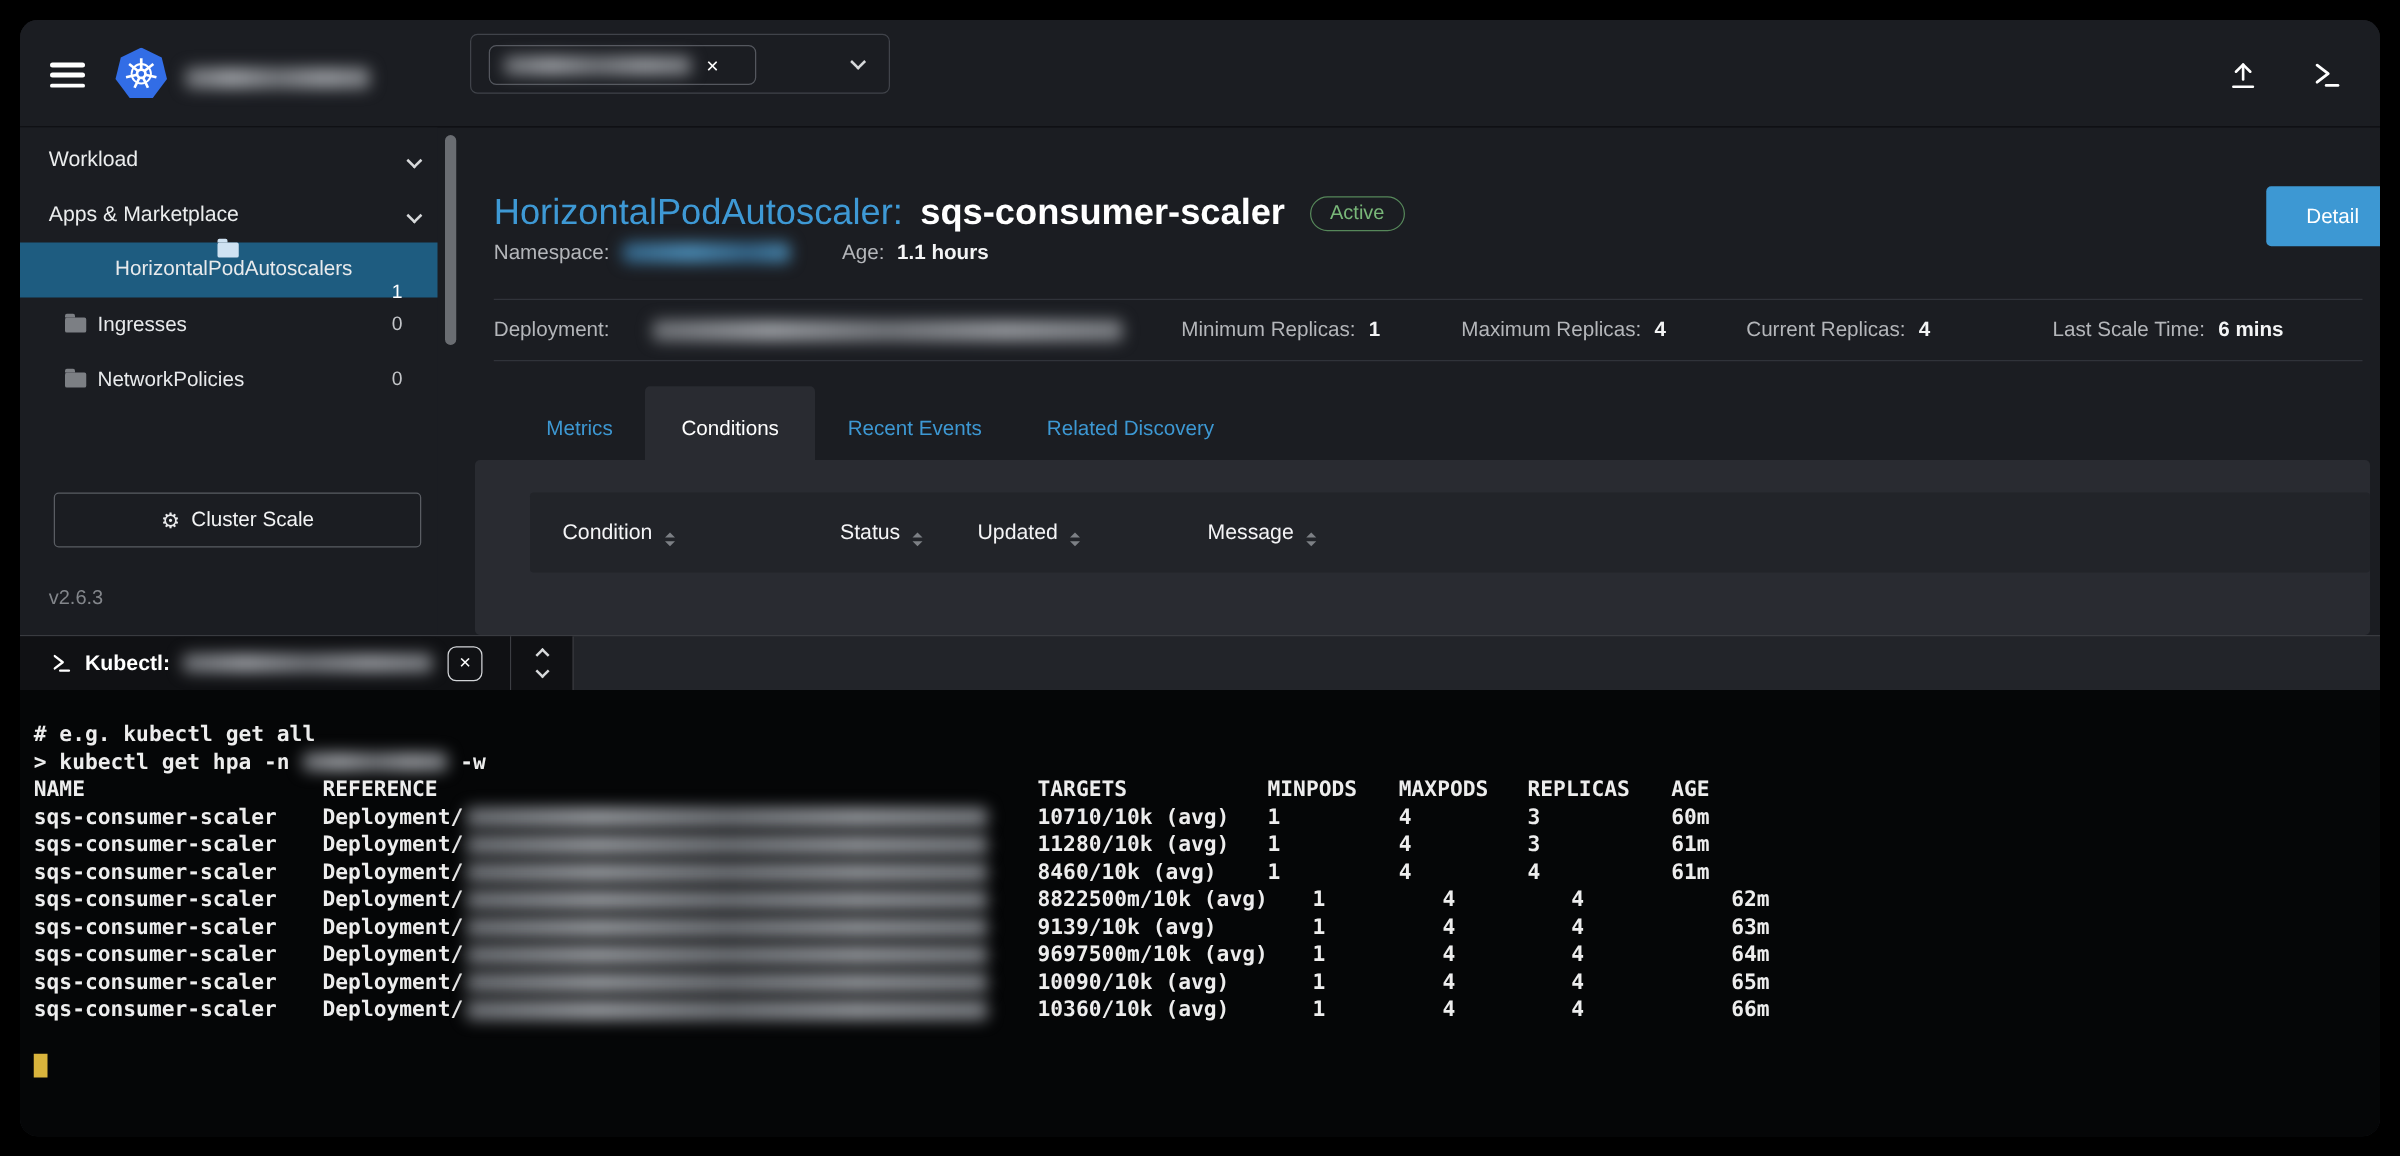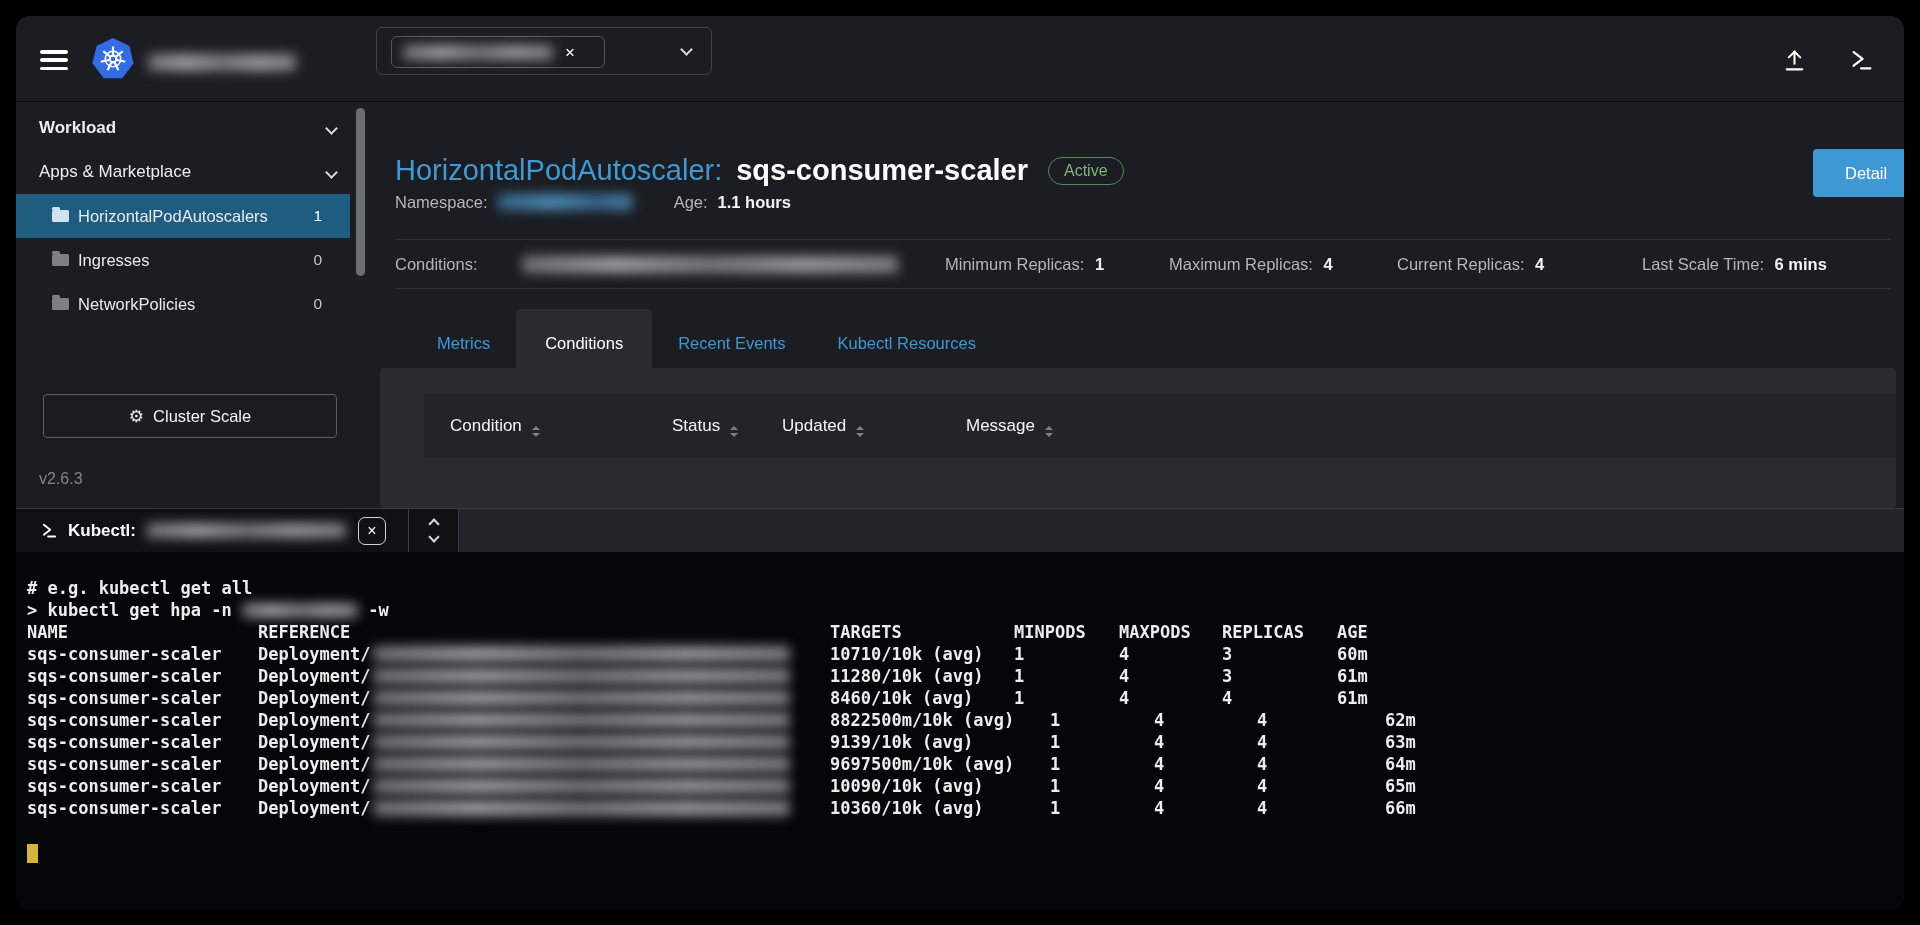--- a/index.html
+++ b/index.html
@@ -35,25 +35,25 @@
   .chev.down { transform:rotate(45deg); }
   .chev.up   { transform:rotate(-135deg); }
   .ns-filter > .chev { position:absolute; right:20px; top:17px; }
   .topbar-actions { position:absolute; right:30px; top:32px; display:flex; gap:42px; }
   .topbar-actions svg { cursor:pointer; }
 
   
   .sidebar { position:absolute; left:0; top:86px; width:334px; height:406px; background:#1b1d22; }
   .side-group { height:44px; display:flex; align-items:center; padding:0 14px 0 23px;
                 color:#ebedee; font-size:17px; cursor:pointer; }
-  .side-group:first-child { margin-top:4px;font-weight:bold; }
+  .side-group:first-child { margin-top:4px; }
   .side-group .lbl { flex:1; }
   .side-item { height:44px; display:flex; align-items:center; padding:0 28px 0 36px;
                color:#e8eaec; font-size:16.5px; cursor:pointer; }
-  .side-item.active { background:#1e5c80; }
+  .side-item.active { background:#1e5c80;flex-direction:column; }
   .side-item .cnt { margin-left:auto; color:#c3c5c9; font-size:15.5px; }
   .side-item.active .cnt { color:#fff; }
   .folder { position:relative; width:17px; height:12px; background:#7c7f84; border-radius:1.5px;
             margin-right:9px; flex:0 0 auto; }
   .folder::before { content:""; position:absolute; left:0; top:-3px; width:8px; height:3px;
                     background:inherit; border-radius:1.5px 1.5px 0 0; }
   .side-item.active .folder { background:#cfe2f2; }
   .cluster-tools { position:absolute; left:27px; top:292px; width:294px; height:44px;
                    border:1px solid #5a5d63; border-radius:4px; background:transparent;
                    color:#f2f3f4; font-size:16.5px; display:flex; align-items:center;
@@ -228,21 +228,21 @@
     <span class="lbl-gray">Namespace:</span>
     <span class="blur blur-blue"></span>
     <span class="gap"></span>
     <span class="lbl-gray">Age:</span>
     <span class="val-white">1.1 hours</span>
   </div>
 
   <div class="divider" style="top:223px"></div>
 
   <div class="meta-row">
-    <span class="dep-label lbl-gray">Conditions:</span>
+    <span class="dep-label lbl-gray">Deployment:</span>
     <span class="blur blur-gray"></span>
     <span class="meta-field mf0">
       <span class="lbl-gray">Minimum Replicas:</span>
       <span class="val-white">1</span>
     </span>
     <span class="meta-field mf1">
       <span class="lbl-gray">Maximum Replicas:</span>
       <span class="val-white">4</span>
     </span>
     <span class="meta-field mf2">
@@ -254,21 +254,21 @@
       <span class="val-white">6 mins</span>
     </span>
   </div>
 
   <div class="divider" style="top:272px"></div>
 
   <div class="tabbar">
     <div class="tab">Metrics</div>
     <div class="tab active">Conditions</div>
     <div class="tab">Recent Events</div>
-    <div class="tab">Kubectl Resources</div>
+    <div class="tab">Related Discovery</div>
   </div>
 
   <div class="panel">
     <div class="ctable">
       <div class="trow head">
         <span><span>Condition</span><span class="sort">
                 <i class="up"></i>
                 <i class="dn"></i>
               </span></span>
         <span><span>Status</span><span class="sort">

